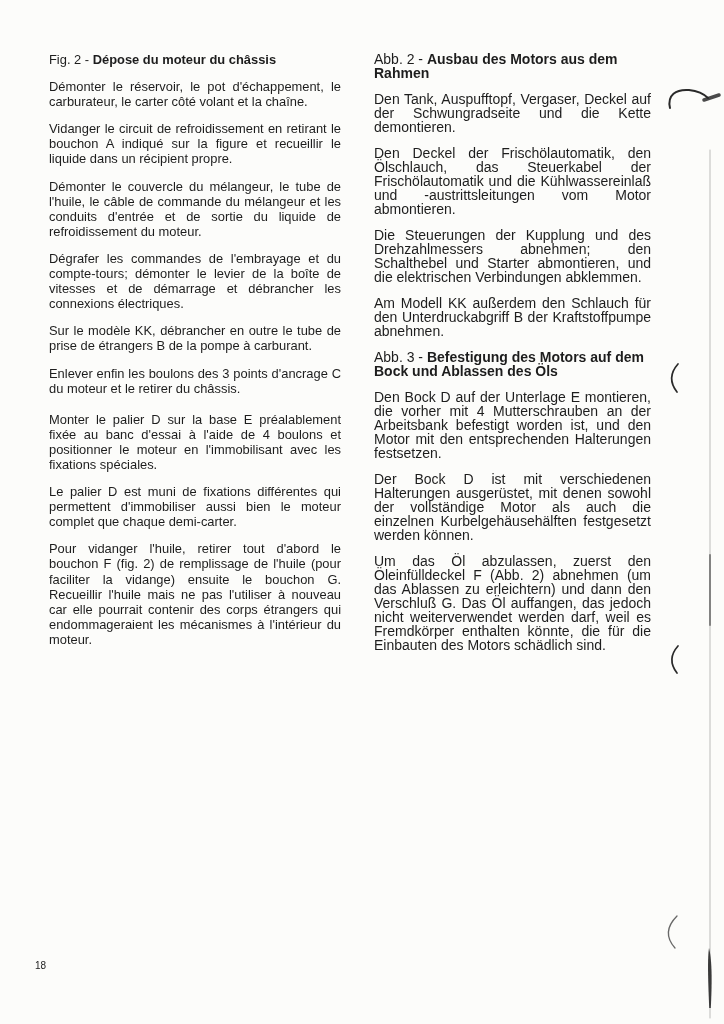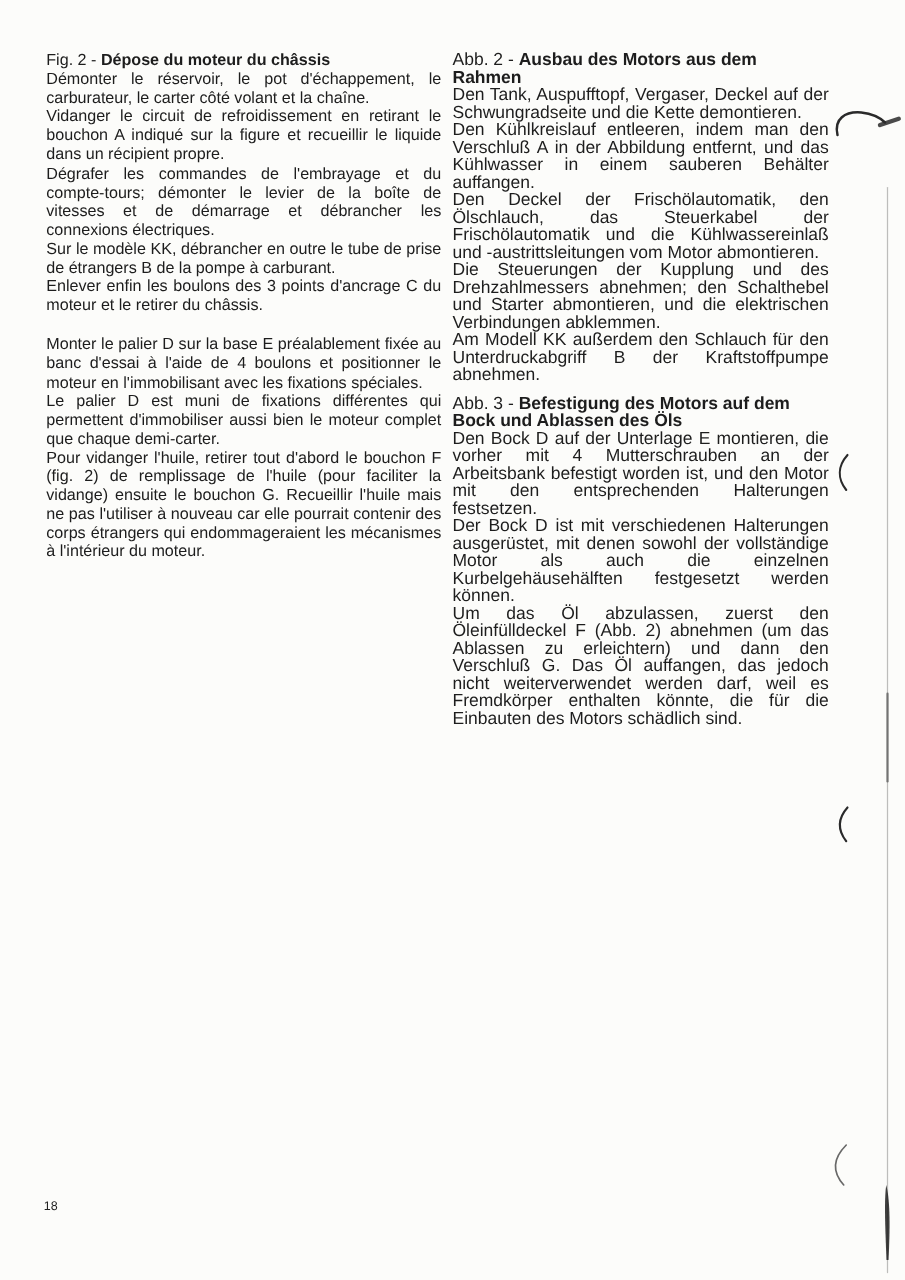--- a/index.html
+++ b/index.html
@@ -12,52 +12,52 @@
     overflow:hidden;
     font-family:"Liberation Sans","DejaVu Sans",sans-serif;
     color:#1d1d1d;
   }
   .col{position:absolute;top:40px;}
   .col-fr{left:37px;width:316px;font-size:12.9px;line-height:15.1px;}
   .col-de{left:362px;width:301px;font-size:14px;line-height:14px;}
   .section{margin:0;}
   .col-fr .section-2{margin-top:16px;}
   .col-de .section-2{margin-top:9px;}
-  p{margin:0;text-align:justify;}
+  p{margin:12px;text-align:justify;}
   .heading{text-align:left;}
   .heading b{font-weight:700;}
   .page-number{position:absolute;left:35px;top:960px;font-size:10px;color:#222;}
   .artifacts{position:absolute;left:0;top:0;pointer-events:none;}
 </style>
 </head>
 <body>
 
 <div class="page">
 
   <div class="col col-fr" lang="fr">
     <div class="section section-1">
       <p class="heading"><span>Fig. 2 - </span><b>Dépose du moteur du châssis</b></p>
       <p>Démonter le réservoir, le pot d'échappement, le carburateur, le carter côté volant et la chaîne.</p>
       <p>Vidanger le circuit de refroidissement en retirant le bouchon A indiqué sur la figure et recueillir le liquide dans un récipient propre.</p>
+      <p>Démonter le couvercle du mélangeur, le tube de l'huile, le câble de commande du mélangeur et les conduits d'entrée et de sortie du liquide de refroidissement du moteur.</p>
       <p>Dégrafer les commandes de l'embrayage et du compte-tours; démonter le levier de la boîte de vitesses et de démarrage et débrancher les connexions électriques.</p>
       <p>Sur le modèle KK, débrancher en outre le tube de prise de étrangers B de la pompe à carburant.</p>
       <p>Enlever enfin les boulons des 3 points d'ancrage C du moteur et le retirer du châssis.</p>
     </div>
     <div class="section section-2">
       <p>Monter le palier D sur la base E préalablement fixée au banc d'essai à l'aide de 4 boulons et positionner le moteur en l'immobilisant avec les fixations spéciales.</p>
       <p>Le palier D est muni de fixations différentes qui permettent d'immobiliser aussi bien le moteur complet que chaque demi-carter.</p>
       <p>Pour vidanger l'huile, retirer tout d'abord le bouchon F (fig. 2) de remplissage de l'huile (pour faciliter la vidange) ensuite le bouchon G. Recueillir l'huile mais ne pas l'utiliser à nouveau car elle pourrait contenir des corps étrangers qui endommageraient les mécanismes à l'intérieur du moteur.</p>
     </div>
   </div>
 
   <div class="col col-de" lang="de">
     <div class="section section-1">
       <p class="heading"><span>Abb. 2 - </span><b>Ausbau des Motors aus dem Rahmen</b></p>
       <p>Den Tank, Auspufftopf, Vergaser, Deckel auf der Schwungradseite und die Kette demontieren.</p>
-      <p>Den Kühlkreislauf entleeren, indem man den Verschluß A in der Abbildung entfernt, und das Kühlwasser in einem sauberen Behälter auffangen.</p>
       <p>Den Deckel der Frischölautomatik, den Ölschlauch, das Steuerkabel der Frischölautomatik und die Kühlwassereinlaß und -austrittsleitungen vom Motor abmontieren.</p>
       <p>Die Steuerungen der Kupplung und des Drehzahlmessers abnehmen; den Schalthebel und Starter abmontieren, und die elektrischen Verbindungen abklemmen.</p>
       <p>Am Modell KK außerdem den Schlauch für den Unterdruckabgriff B der Kraftstoffpumpe abnehmen.</p>
     </div>
     <div class="section section-2">
       <p class="heading"><span>Abb. 3 - </span><b>Befestigung des Motors auf dem Bock und Ablassen des Öls</b></p>
       <p>Den Bock D auf der Unterlage E montieren, die vorher mit 4 Mutterschrauben an der Arbeitsbank befestigt worden ist, und den Motor mit den entsprechenden Halterungen festsetzen.</p>
       <p>Der Bock D ist mit verschiedenen Halterungen ausgerüstet, mit denen sowohl der vollständige Motor als auch die einzelnen Kurbelgehäusehälften festgesetzt werden können.</p>
       <p>Um das Öl abzulassen, zuerst den Öleinfülldeckel F (Abb. 2) abnehmen (um das Ablassen zu erleichtern) und dann den Verschluß G. Das Öl auffangen, das jedoch nicht weiterverwendet werden darf, weil es Fremdkörper enthalten könnte, die für die Einbauten des Motors schädlich sind.</p>
     </div>

